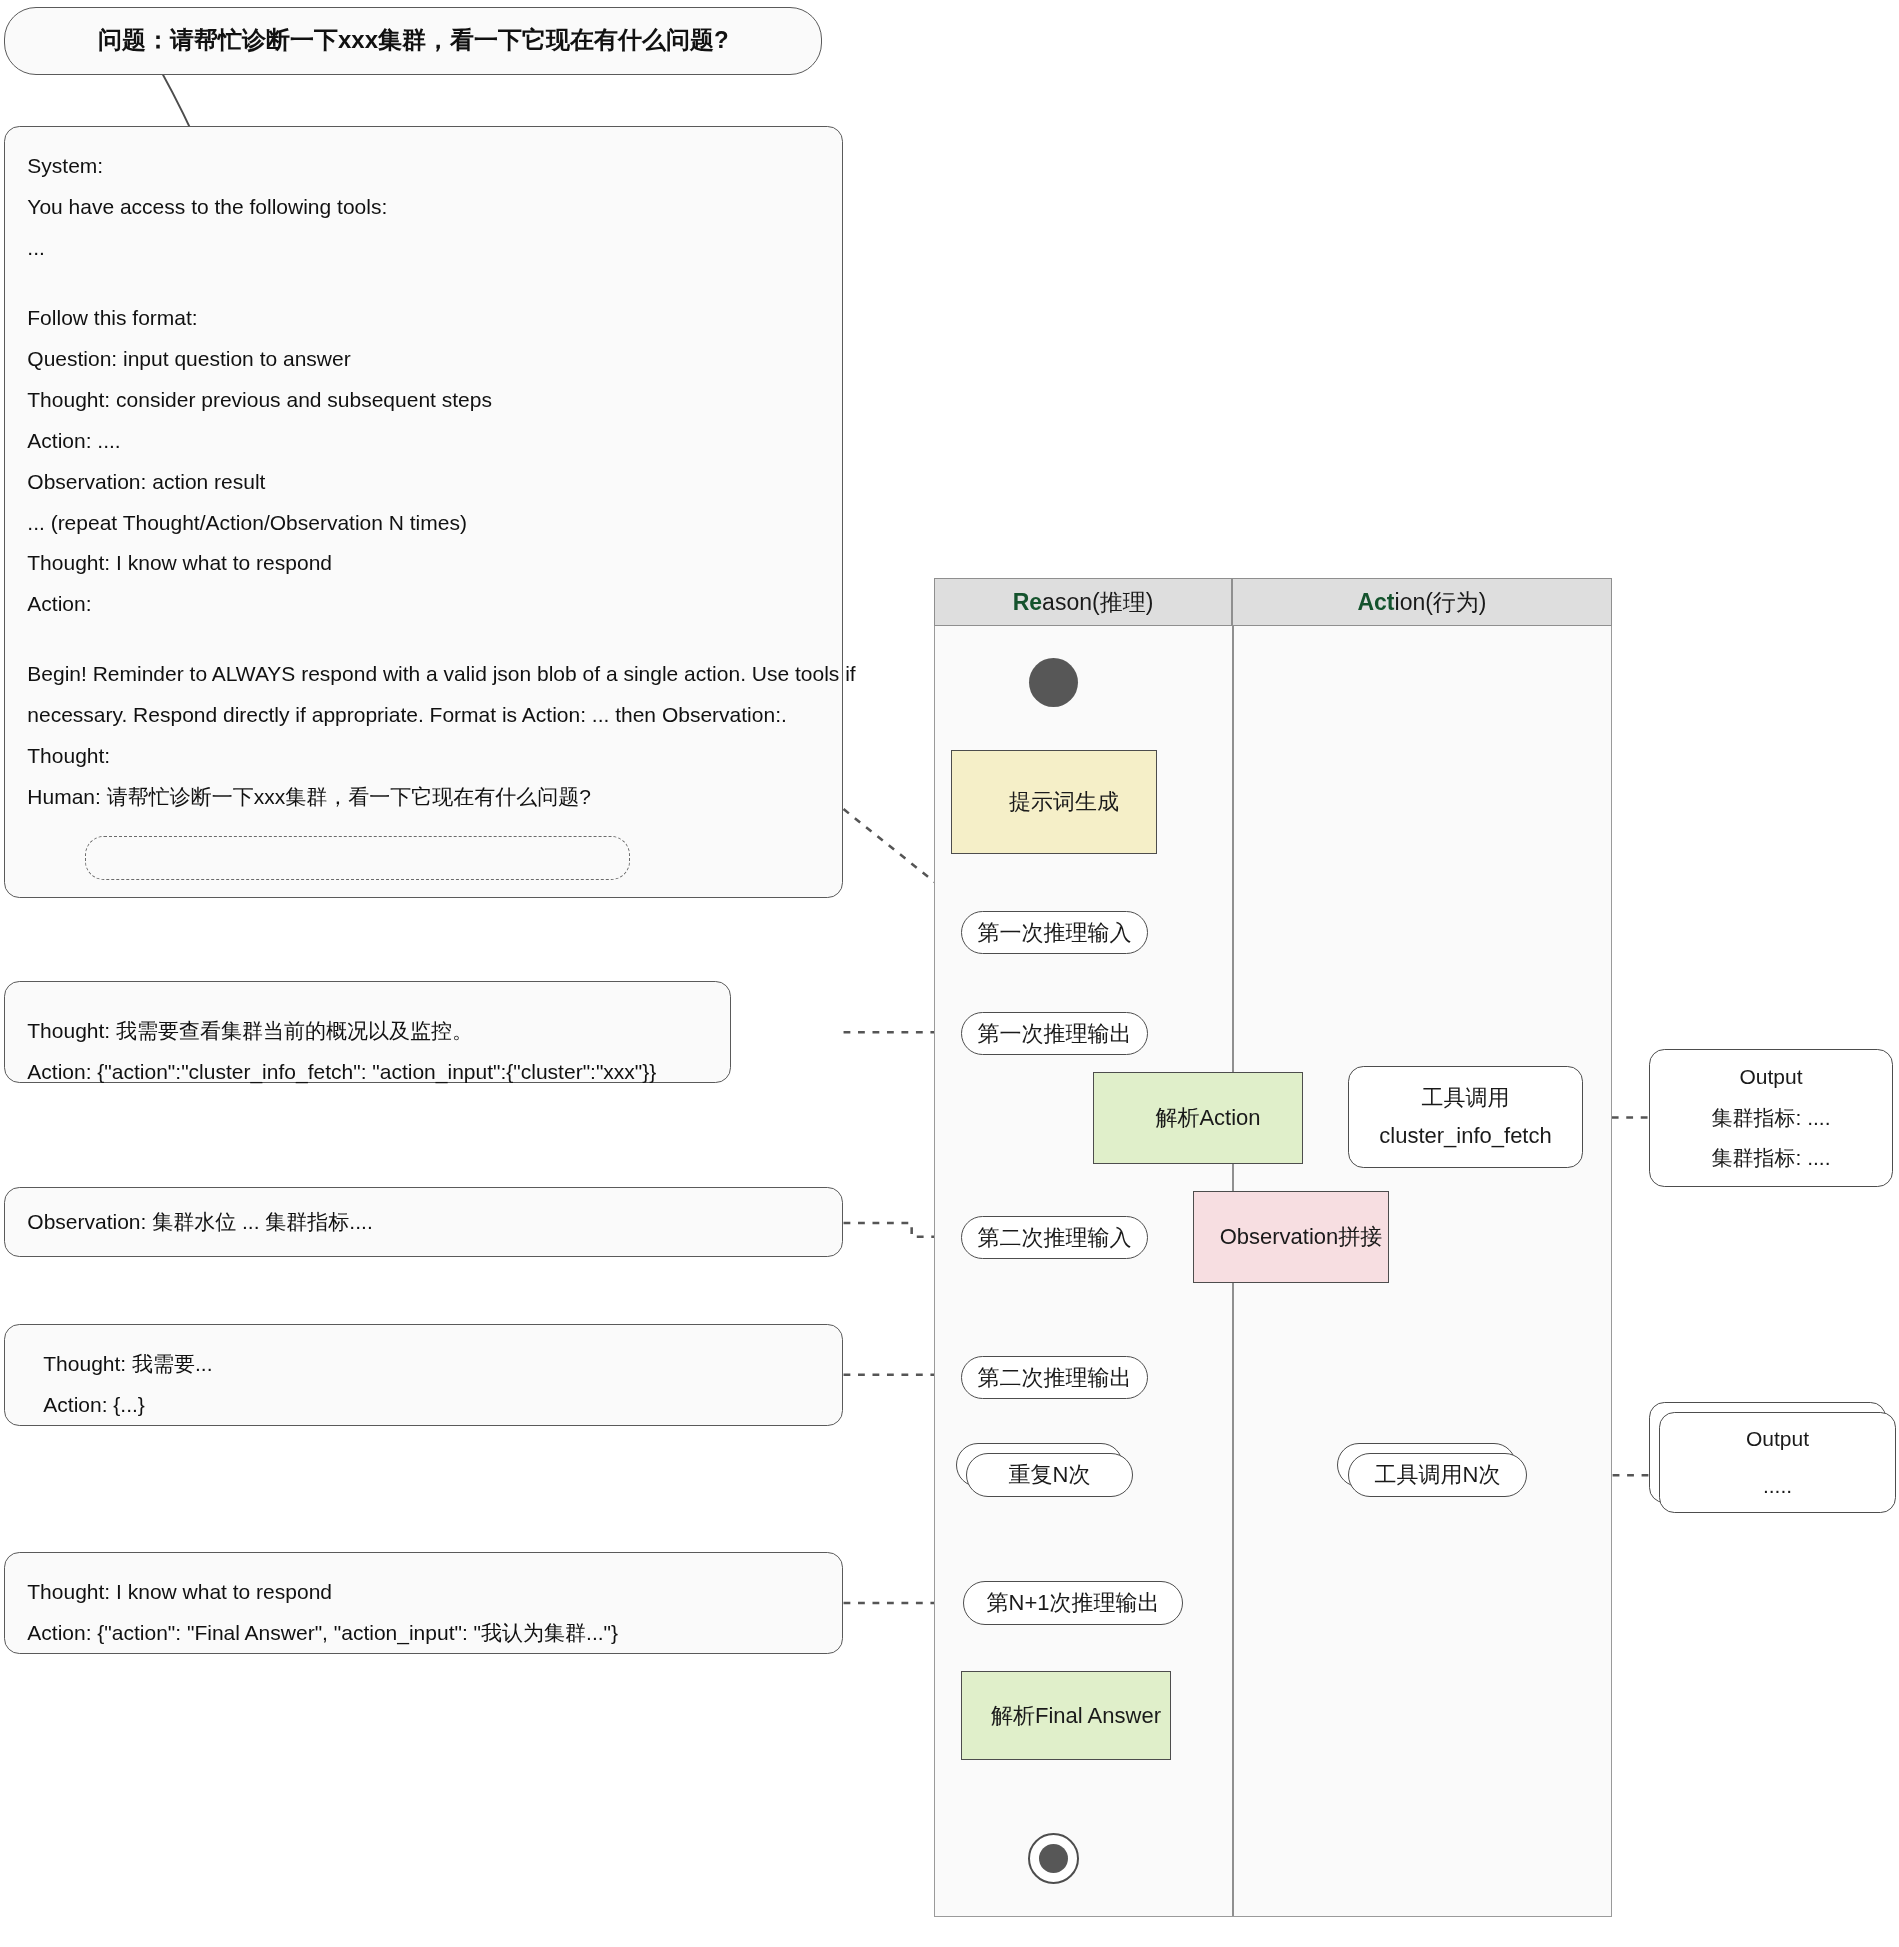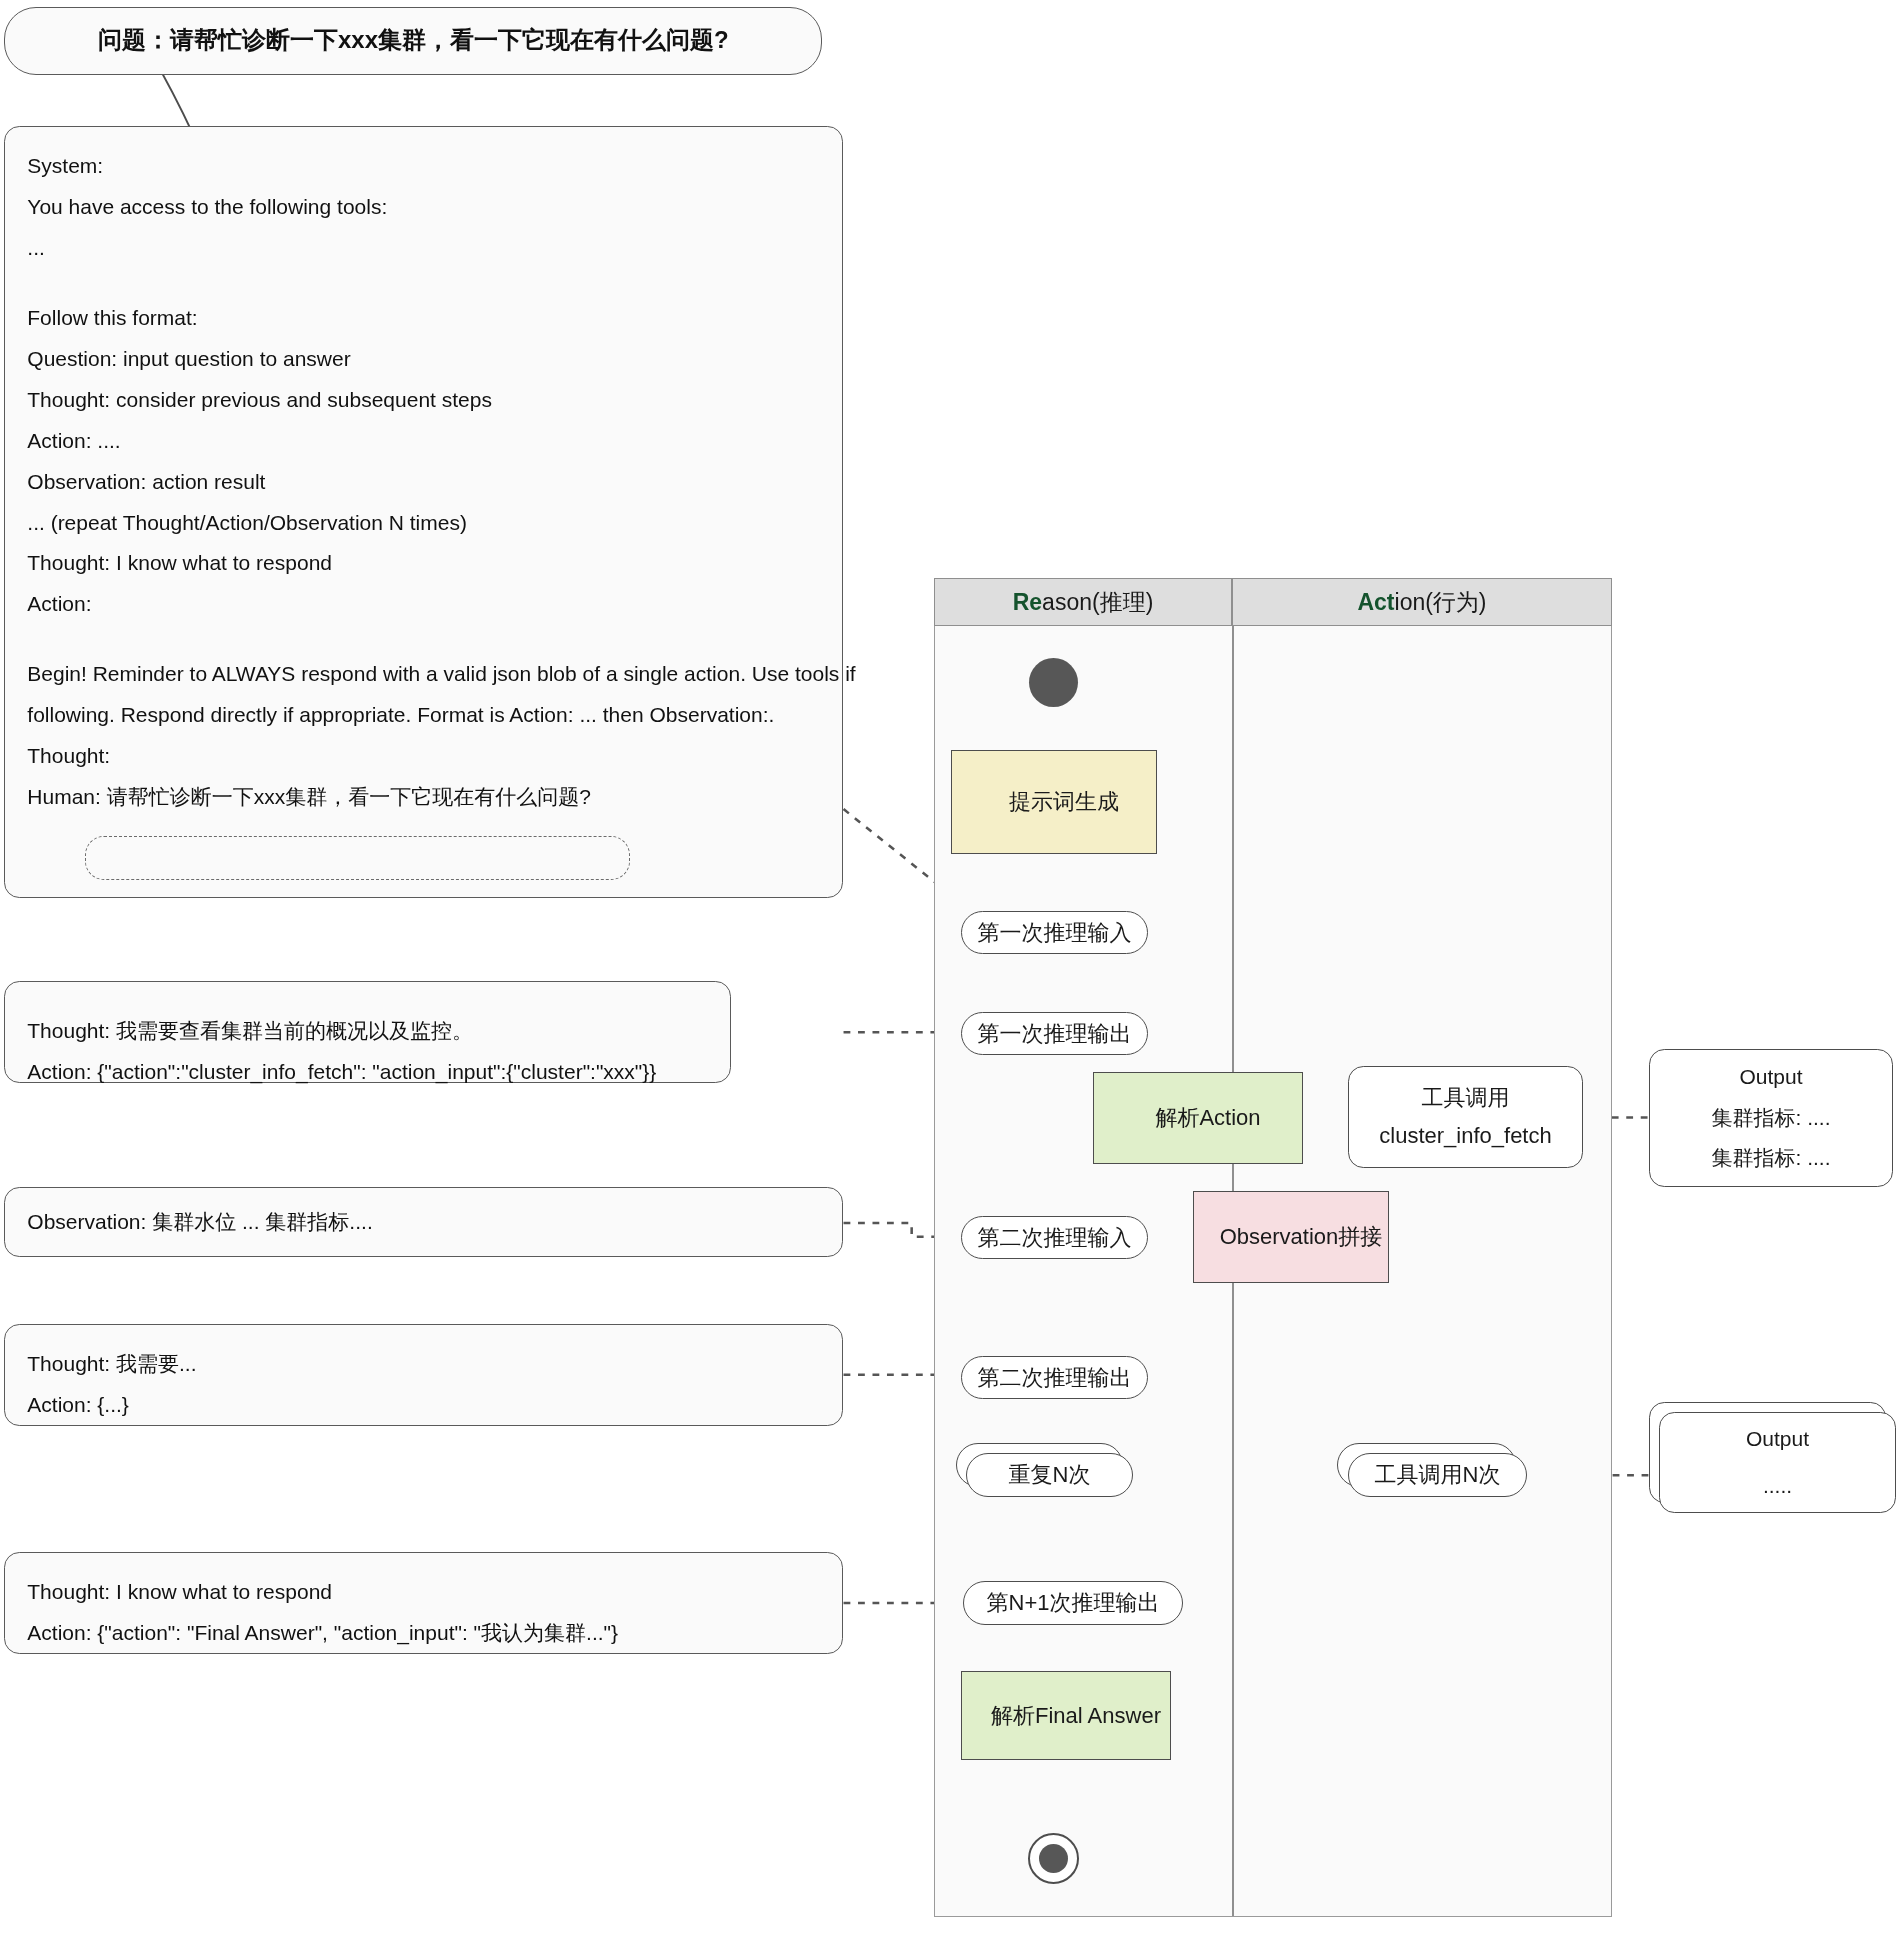--- a/index.html
+++ b/index.html
@@ -194,37 +194,37 @@
     <div class="ln">Follow this format:</div>
     <div class="ln"><b>Question</b><span>: input question to answer</span></div>
     <div class="ln"><b>Thought</b><span>: consider previous and subsequent steps</span></div>
     <div class="ln"><b>Action</b><span>: ....</span></div>
     <div class="ln"><b>Observation</b><span>: action result</span></div>
     <div class="ln">... (repeat Thought/Action/Observation N times)</div>
     <div class="ln"><b>Thought</b><span>: I know what to respond</span></div>
     <div class="ln"><b>Action</b><span>:</span></div>
     <div class="sp"></div>
     <div class="ln">Begin! Reminder to ALWAYS respond with a valid json blob of a single action. Use tools if</div>
-    <div class="ln"><span>following. Respond directly if appropriate. Format is </span><b>Action</b><span>: ... then </span><b>Observation</b><span>:.</span></div>
+    <div class="ln"><span>necessary. Respond directly if appropriate. Format is </span><b>Action</b><span>: ... then </span><b>Observation</b><span>:.</span></div>
     <div class="ln"><b>Thought</b><span>:</span></div>
     <div class="ln">Human: 请帮忙诊断一下xxx集群，看一下它现在有什么问题?</div>
   </div>
 
   <div class="ghost-input" style="left:85px;top:836px;width:545px;height:44px;"></div>
 
   <div class="callout" style="left:4.3px;top:981px;width:727px;height:102px;padding:29px 22px;">
     <div class="ln"><b>Thought</b><span>: 我需要查看集群当前的概况以及监控。</span></div>
     <div class="ln"><b>Action</b><span>: {"action":"cluster_info_fetch": "action_input":{"cluster":"xxx"}}</span></div>
   </div>
 
   <div class="callout" style="left:4.3px;top:1187px;width:839px;height:70px;padding:13.6px 22px;">
     <div class="ln"><b>Observation</b><span>: 集群水位 ... 集群指标....</span></div>
   </div>
 
-  <div class="callout" style="left:4.3px;top:1324px;width:839px;height:102px;padding:19px 22px;">
+  <div class="callout" style="left:4.3px;top:1324px;width:839px;height:102px;padding:19px 38px;">
     <div class="ln"><b>Thought</b><span>: 我需要...</span></div>
     <div class="ln"><b>Action</b><span>: {...}</span></div>
   </div>
 
   <div class="callout" style="left:4.3px;top:1552px;width:839px;height:102px;padding:19px 22px;">
     <div class="ln"><b>Thought</b><span>: I know what to respond</span></div>
     <div class="ln"><b>Action</b><span>: {"action": "Final Answer", "action_input": "我认为集群..."}</span></div>
   </div>
 
   <div id="lane" style="left:934px;top:578px;width:678px;height:1339px;"></div>

